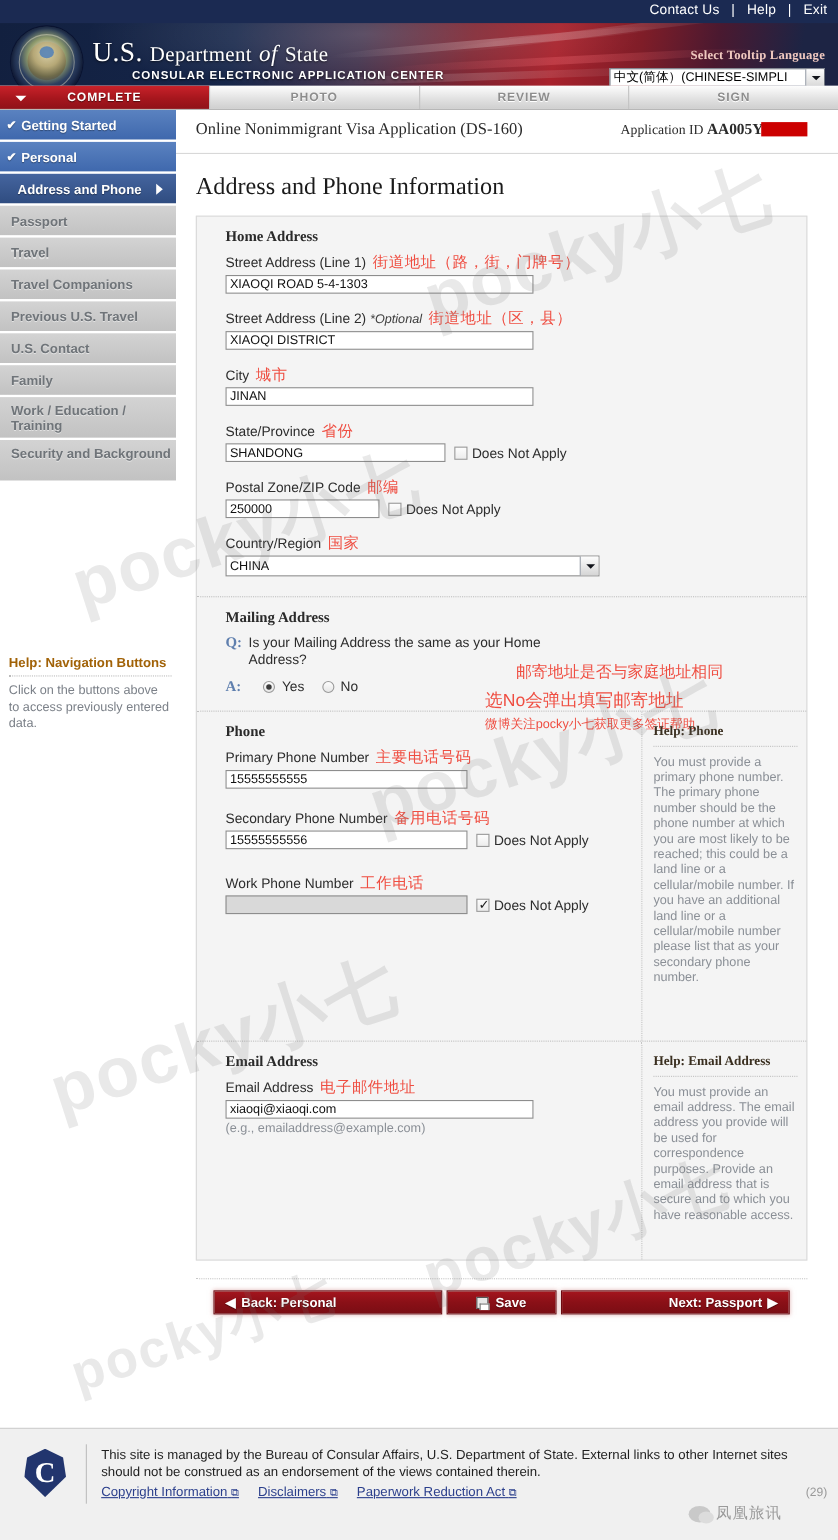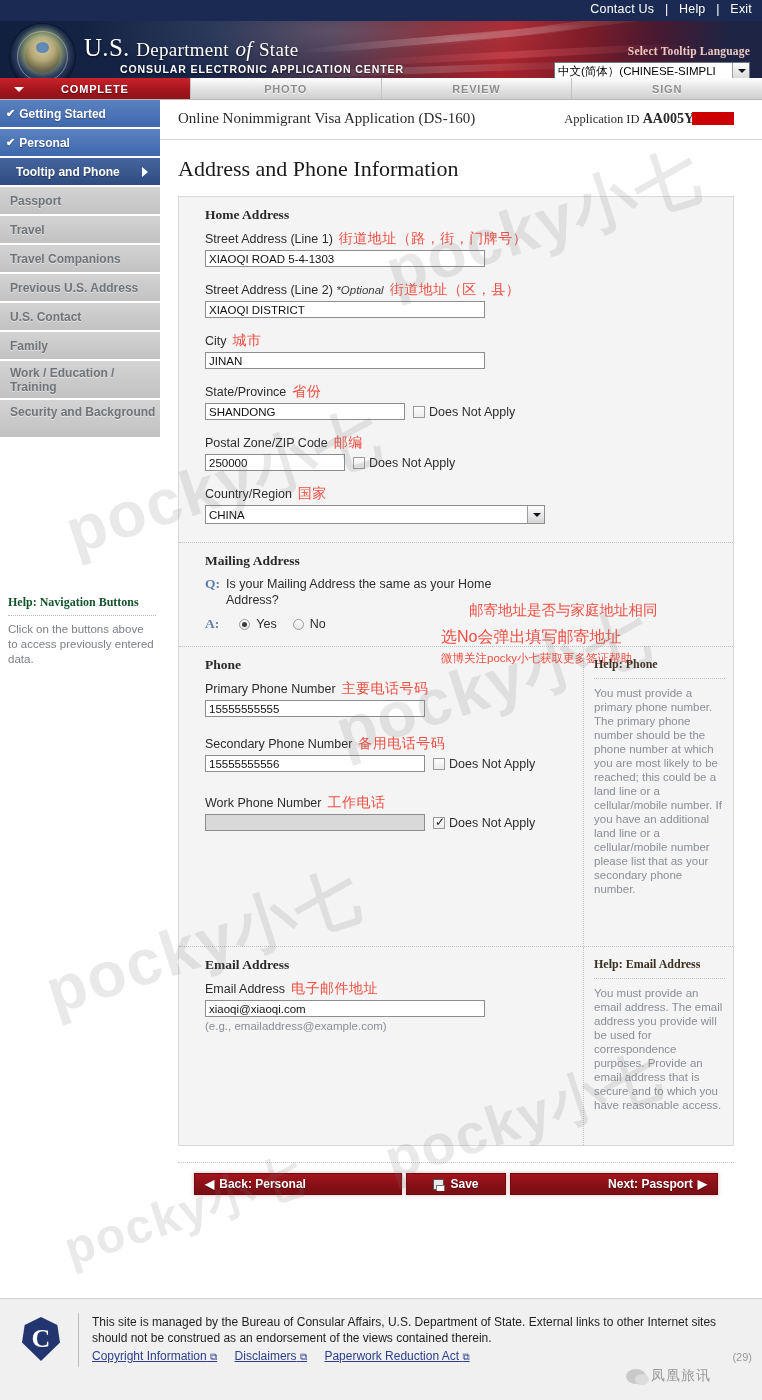--- a/index.html
+++ b/index.html
@@ -148,22 +148,22 @@
   .nav-item.current .tri {
     border-left:6px solid #ffffff; border-top:5px solid transparent;
     border-bottom:5px solid transparent;
   }
   .nav-item.tall { height:38px; line-height:14px; display:block; padding-top:5px; }
 
   .side-help {
     position:absolute; left:8px; top:495px; width:148px;
   }
   .side-help .hdr {
-    font-family:Liberation Serif, serif; font-weight:bold;
-    font-size:12px; color:#14532d; padding-bottom:5px;
+    font-family:Liberation Sans, sans-serif; font-weight:bold;
+    font-size:12px; color:#a16207; padding-bottom:5px;
     border-bottom:1px dotted #bbb; margin-bottom:6px;
   }
   .side-help .body { font-size:11.5px; color:#7b8088; line-height:15px; }
 
   
   .content {
     position:absolute; left:160px; top:100px; width:602px; height:1198px;
     background:#ffffff;
   }
   .appbar {
@@ -427,34 +427,34 @@
 <div class="sidebar">
   <div class="nav-item done">
     <span class="chk">✔</span>
     <span>Getting Started</span>
   </div>
   <div class="nav-item done">
     <span class="chk">✔</span>
     <span>Personal</span>
   </div>
   <div class="nav-item current">
-    <span>Tooltip and Phone</span>
+    <span>Address and Phone</span>
     <span class="tri"></span>
   </div>
   <div class="nav-item">
     <span>Passport</span>
   </div>
   <div class="nav-item">
     <span>Travel</span>
   </div>
   <div class="nav-item">
     <span>Travel Companions</span>
   </div>
   <div class="nav-item">
-    <span>Previous U.S. Address</span>
+    <span>Previous U.S. Travel</span>
   </div>
   <div class="nav-item">
     <span>U.S. Contact</span>
   </div>
   <div class="nav-item">
     <span>Family</span>
   </div>
   <div class="nav-item tall">
     <span>Work / Education / Training</span>
   </div>

